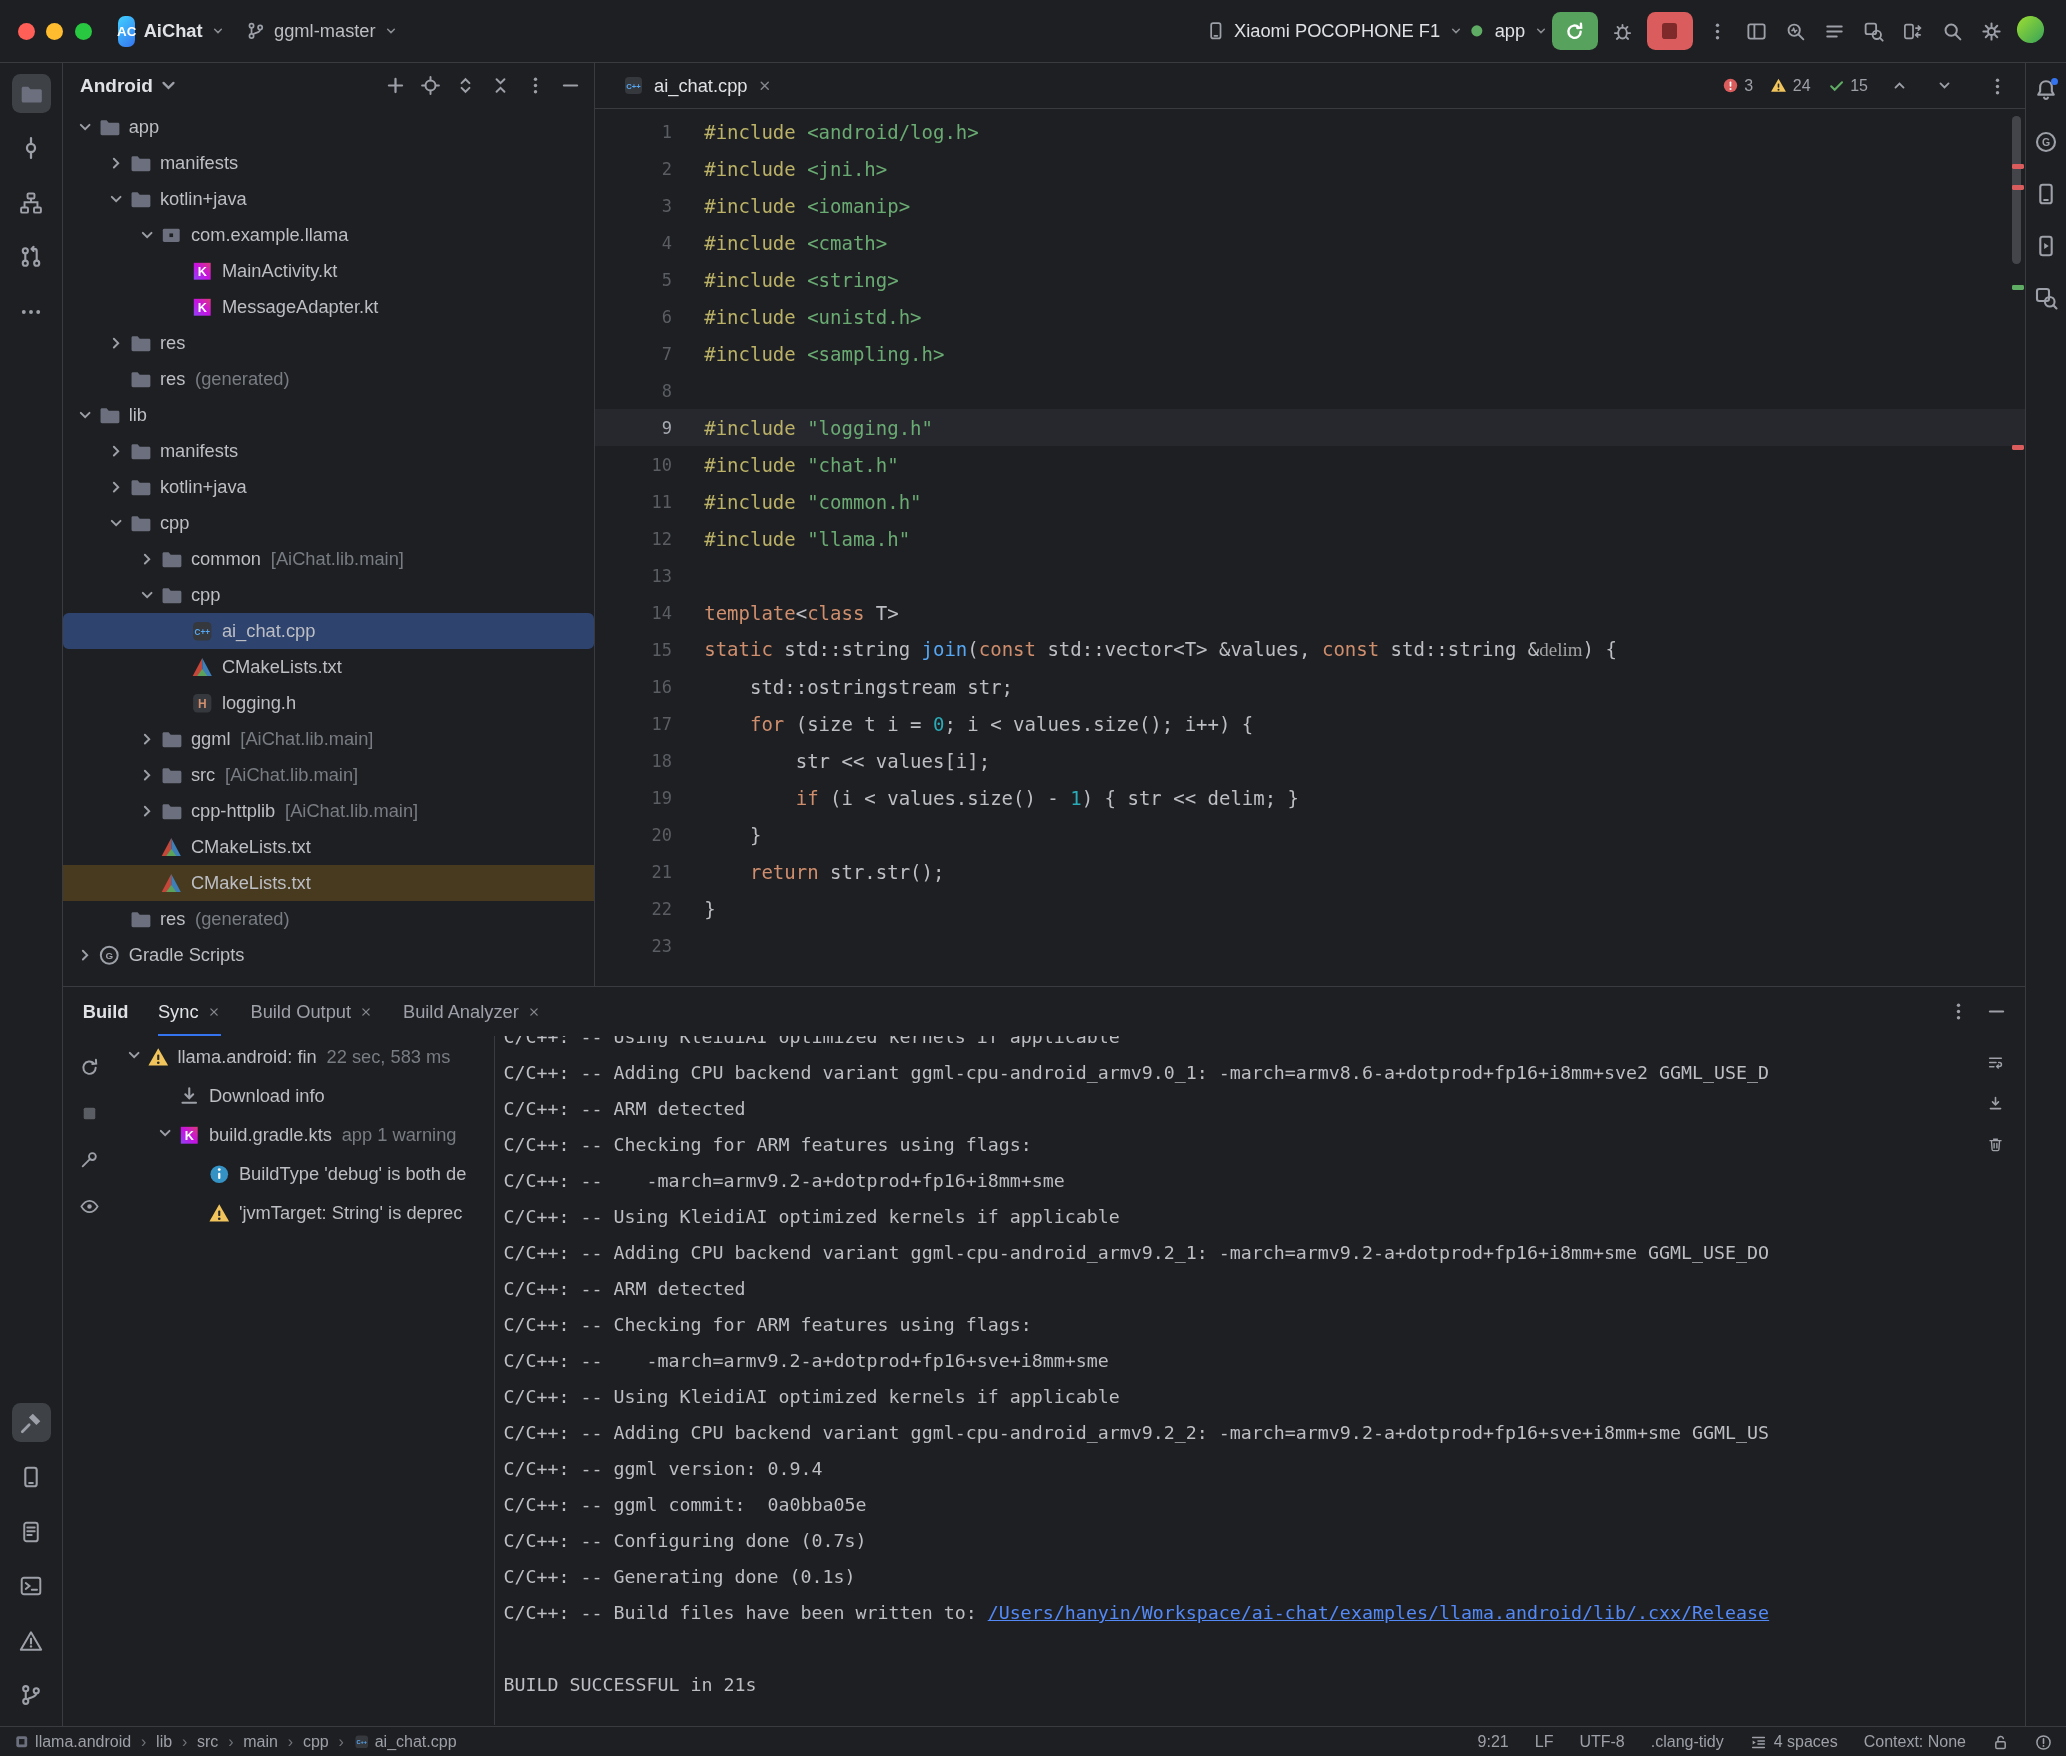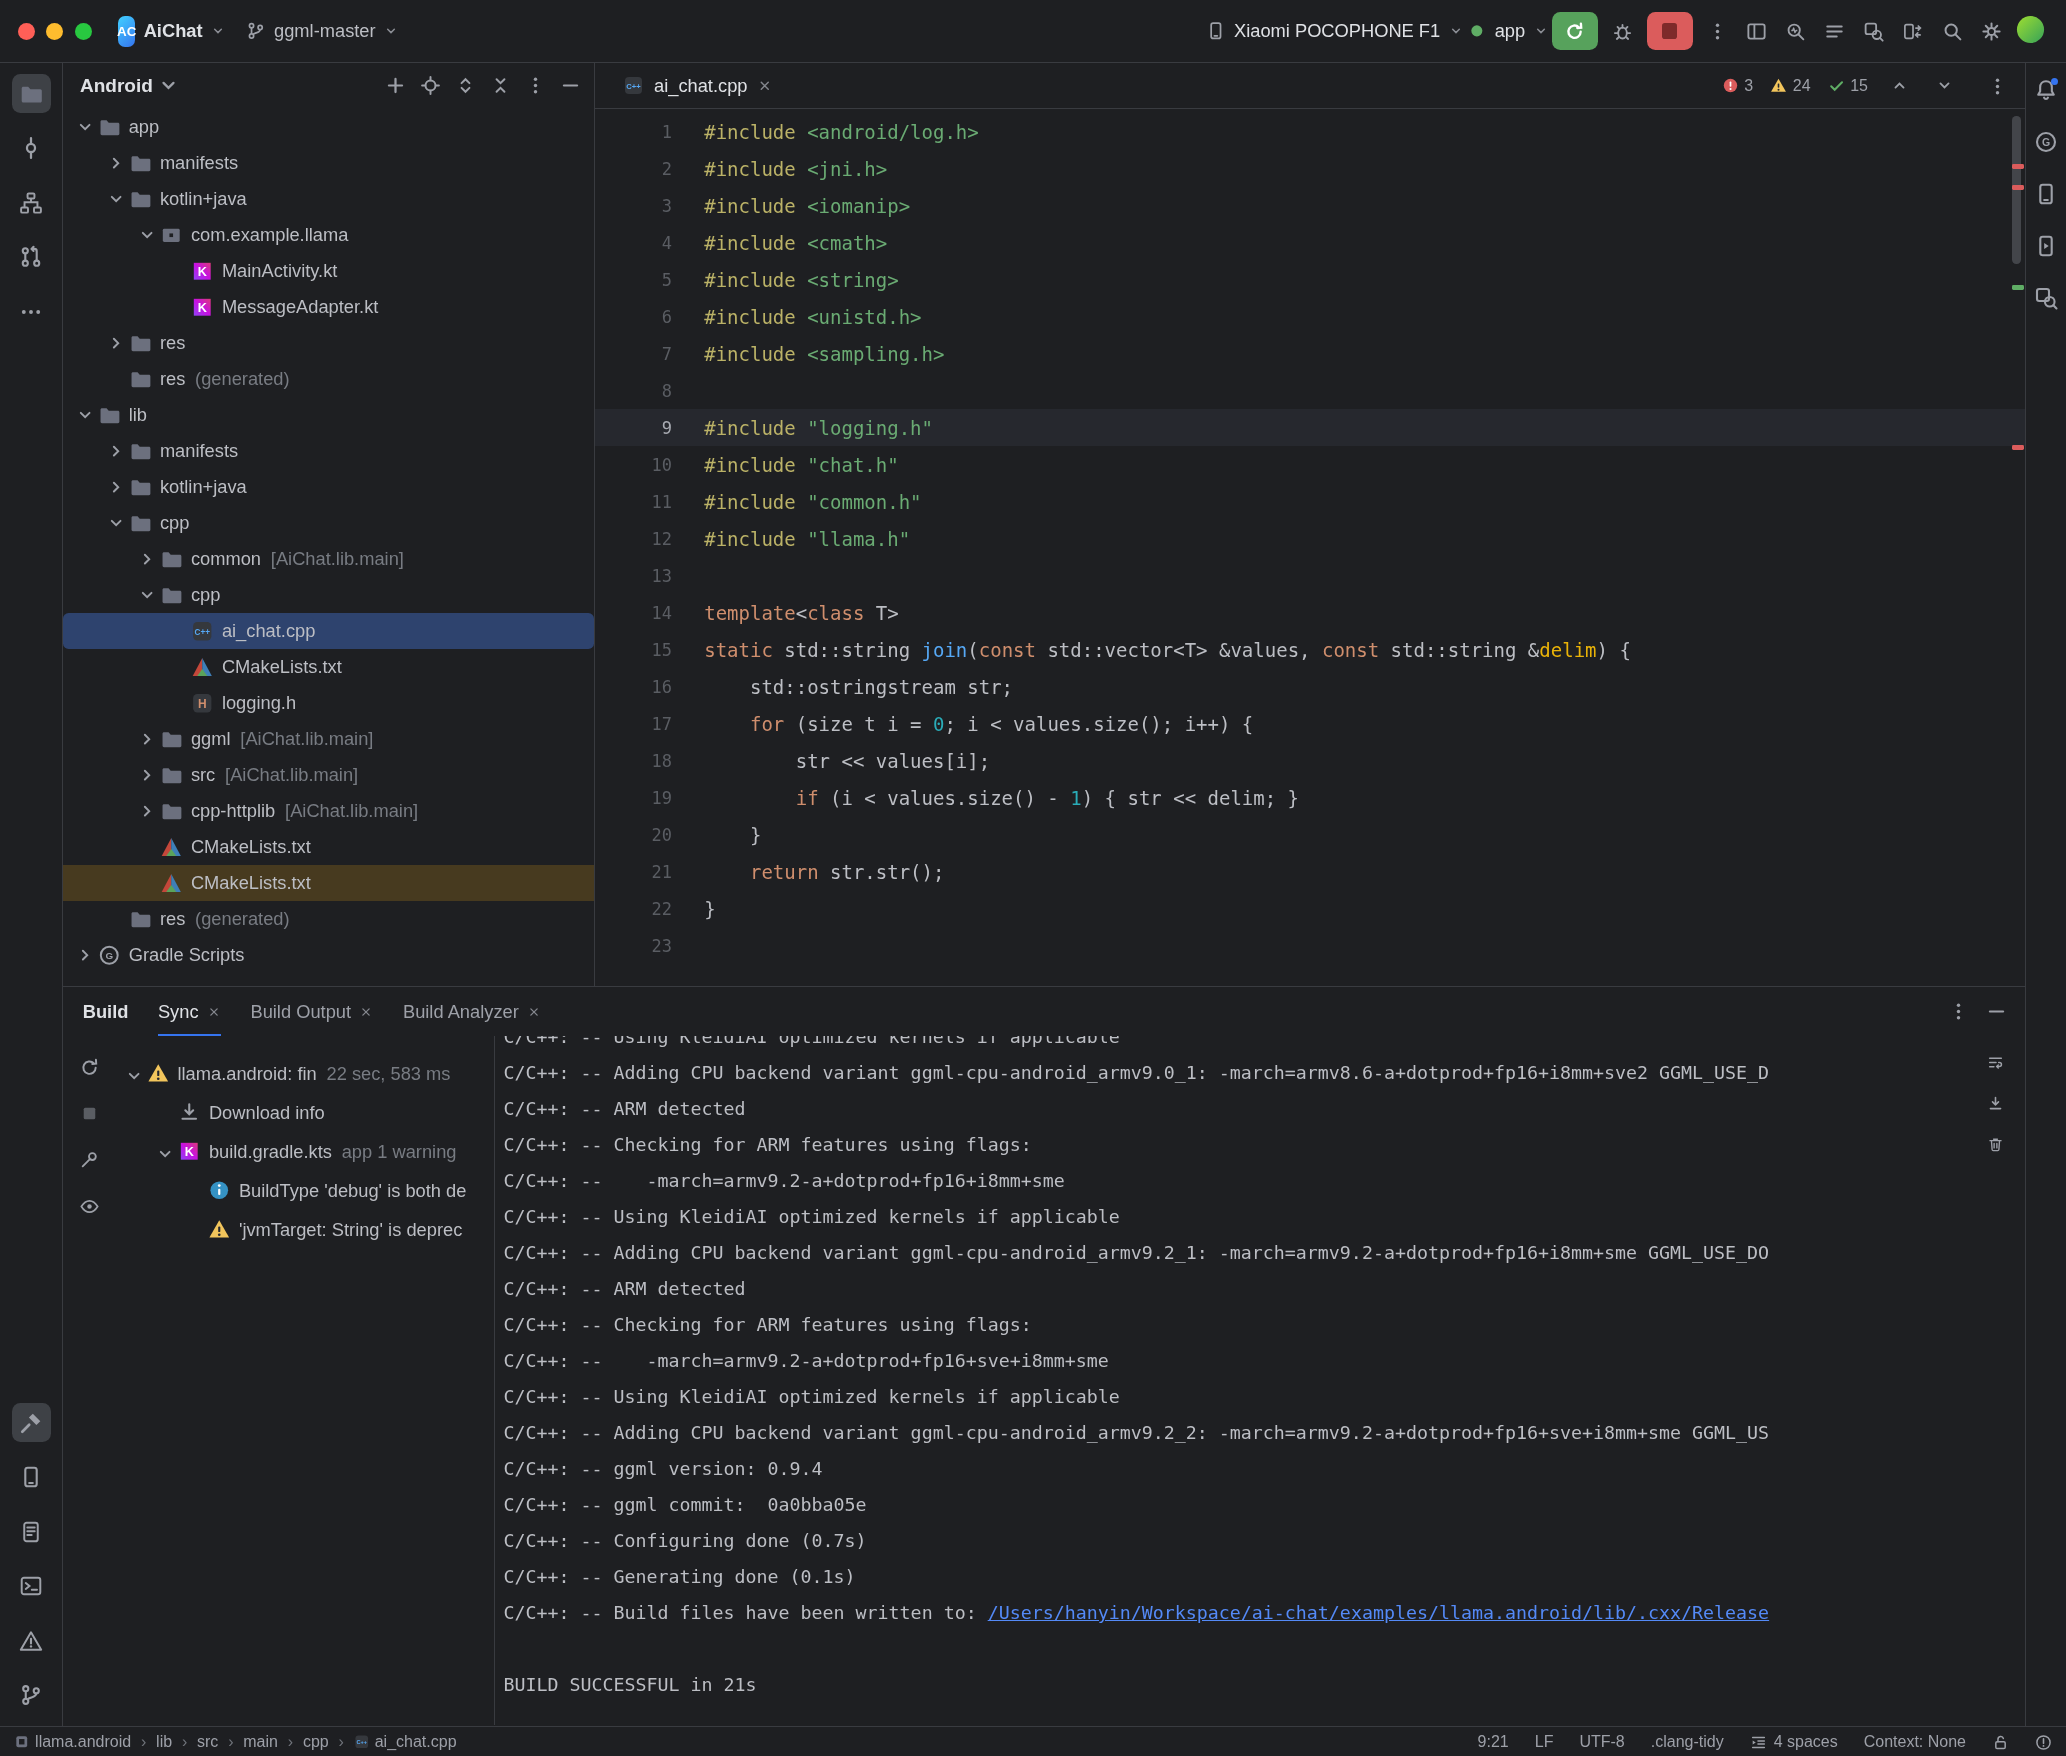--- a/index.html
+++ b/index.html
@@ -84,39 +84,39 @@
   #codearea{flex:1;position:relative;overflow:hidden;padding-top:4.2px;
     font-family:"DejaVu Sans Mono","Liberation Mono",monospace;font-size:19px;}
   .cl{height:37px;display:flex;align-items:center;white-space:pre;}
   .cl .gn{width:105px;flex:none;text-align:right;padding-right:28px;font-size:17px;color:#5A5D63;
     font-family:"DejaVu Sans Mono","Liberation Mono",monospace;cursor:pointer;}
   .cl.cur{background:#26282E;}
   .cl.cur .gn{color:#A8ABB2;}
   .ct{flex:1;min-width:0;overflow:hidden;padding-left:4.2px;}
   .tok-pp{color:#BBB267}.tok-inc{color:#6AAB73}.tok-str{color:#6AAB73}.tok-kw{color:#CF8E6D}
   .tok-fn{color:#56A8F5}.tok-num{color:#2AACB8}.tok-pl{color:#BCBEC4}
-  .tok-typo{color:#eab308;text-decoration-line:underline;text-decoration-style:wavy;
-    text-decoration-color:#549159;text-underline-offset:4.9px;}
+  .tok-typo{color:#a3a3a3;text-decoration-line:underline;text-decoration-style:wavy;
+    text-decoration-color:#549159;text-underline-offset:4.9px;font-family:Liberation Serif, serif;}
   #scroll-thumb{position:absolute;top:7px;right:4.2px;width:8.4px;height:148px;border-radius:4.2px;background:#43454A;}
   .stripe{position:absolute;right:1.4px;width:11.2px;height:4.9px;border-radius:1.4px;}
 
   
   #build-panel{height:738px;flex:none;display:flex;flex-direction:column;min-height:0;}
   #bp-tabbar{height:49px;flex:none;display:flex;align-items:center;padding:0 19.7px;gap:29.5px;position:relative;}
   .bp-title{font-size:18.3px;font-weight:700;color:#DFE1E5;}
   #bp-tabs{display:flex;align-items:center;gap:29.5px;height:100%;}
   .bp-tab{display:flex;align-items:center;gap:8.4px;font-size:18.3px;color:#9DA0A8;cursor:pointer;height:100%;}
   .bp-tab.active{color:#DFE1E5;box-shadow:inset 0 -2.1px 0 #3574F0;}
   .bp-tab .ic.close svg{width:14px;height:14px;opacity:.8;}
   #bp-right{position:absolute;right:11.2px;top:7px;display:flex;gap:2.8px;}
   #bp-content{flex:1;display:flex;min-height:0;}
   #bp-left{width:432px;flex:none;display:flex;border-right:0.7px solid #393B40;min-height:0;}
   #bp-toolbar{width:53px;flex:none;display:flex;flex-direction:column;align-items:center;gap:11.2px;padding-top:14px;}
   #bp-tree{flex:1;padding-top:9.8px;overflow:hidden;}
-  .brow{height:39px;display:flex;align-items:flex-end;font-size:18.3px;white-space:nowrap;overflow:hidden;cursor:pointer;}
+  .brow{height:39px;display:flex;align-items:flex-start;font-size:18.3px;white-space:nowrap;overflow:hidden;cursor:pointer;}
   #console{flex:1;position:relative;min-width:0;overflow:hidden;
     font-family:"DejaVu Sans Mono","Liberation Mono",monospace;font-size:18.3px;color:#BCBEC4;}
   #console-inner{margin-top:-17px;padding-left:8.4px;white-space:pre;}
   .con-line{height:36px;line-height:36px;}
   .console-link{color:#548AF7;text-decoration:underline;cursor:pointer;}
   #console-tools{position:absolute;top:12.7px;right:15.5px;display:flex;flex-direction:column;gap:12.7px;}
 
   
   #statusbar{height:31px;flex:none;border-top:0.7px solid #393B40;display:flex;align-items:center;
     padding:0 14px;font-size:16px;color:#9DA0A8;}

